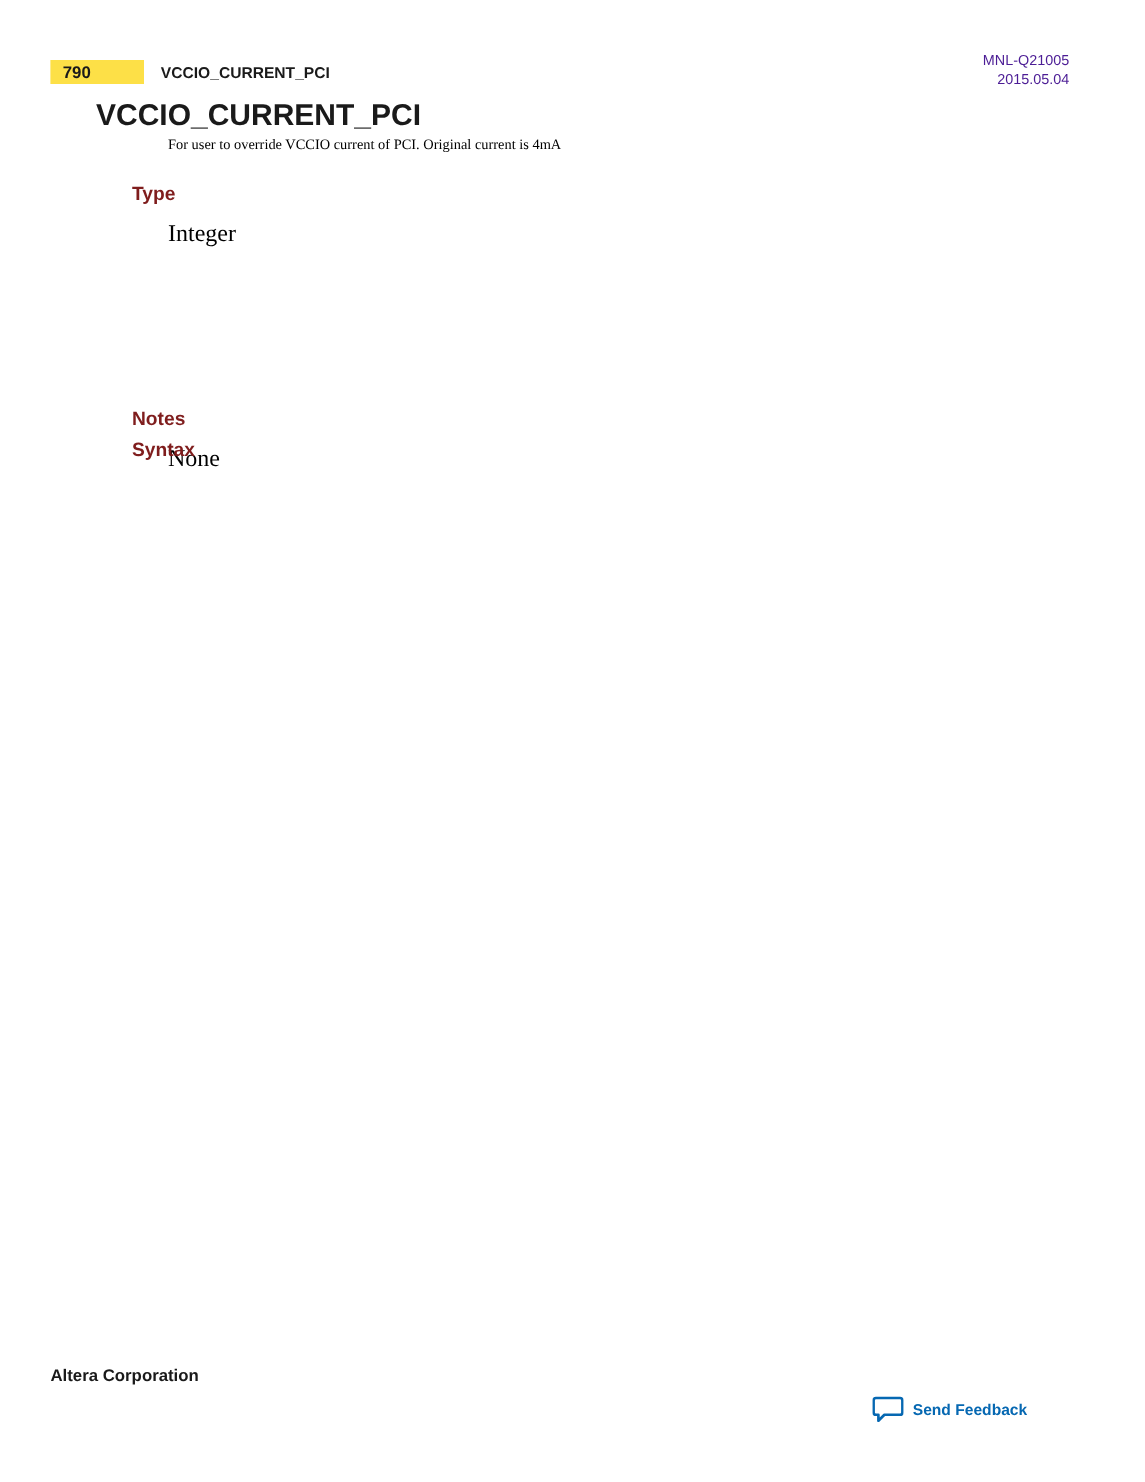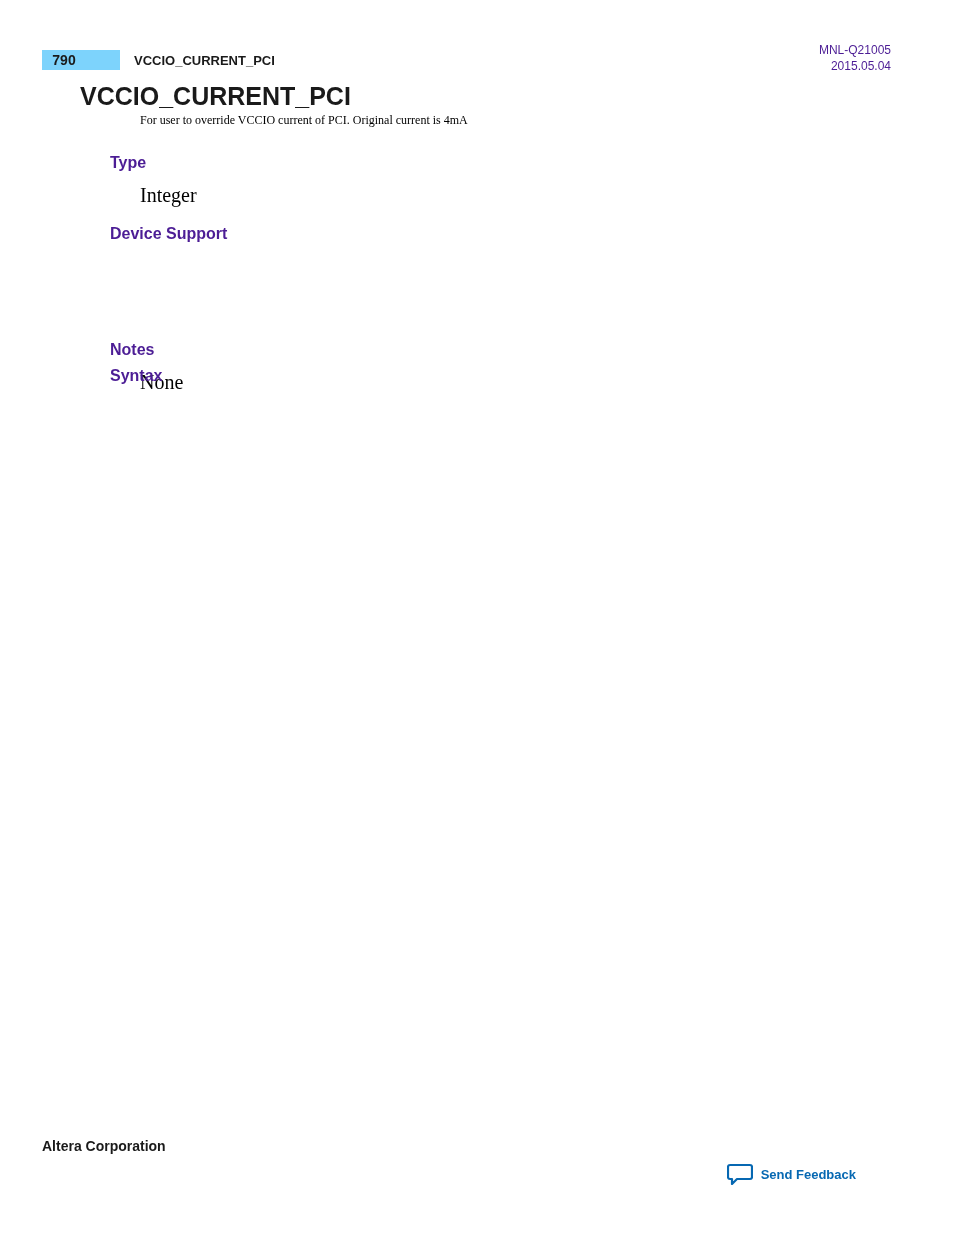--- a/index.html
+++ b/index.html
@@ -17,21 +17,21 @@
     left: 0;
     width: 100%;
     height: 30px;
   }
   .page-num-box {
     position: absolute;
     left: 42px;
     top: 8px;
     width: 78px;
     height: 20px;
-    background: #7dd3fc;
+    background: #fde047;
     display: flex;
     align-items: center;
     justify-content: center;
     padding-right: 34px;
   }
   .page-num {
     font-family: Arial, Helvetica, sans-serif;
     font-weight: bold;
     font-size: 14px;
     color: #1a1a1a;
@@ -72,21 +72,21 @@
     color: #000;
   }
   .section {
     position: absolute;
     left: 110px;
   }
   .section-heading {
     font-family: Arial, Helvetica, sans-serif;
     font-weight: bold;
     font-size: 16px;
-    color: #4c1d95;
+    color: #7f1d1d;
     margin-bottom: 12px;
   }
   .section-body {
     margin-left: 30px;
     font-size: 20px;
     color: #000;
   }
   #sec-type { top: 154px; }
   #sec-device { top: 225px; }
   #sec-notes { top: 296px; margin-top: 45px; }
@@ -170,21 +170,20 @@
 
 <h1 class="main-heading">VCCIO_CURRENT_PCI</h1>
 <p class="intro-text">For user to override VCCIO current of PCI. Original current is 4mA</p>
 
 <div class="section" id="sec-type">
   <div class="section-heading">Type</div>
   <div class="section-body">Integer</div>
 </div>
 
 <div class="section" id="sec-device">
-  <div class="section-heading">Device Support</div>
 </div>
 
 <div class="section" id="sec-notes">
   <div class="section-heading">Notes</div>
   <div class="section-body">None</div>
 </div>
 
 <div class="section" id="sec-syntax">
   <div class="section-heading">Syntax</div>
   <div class="section-body"></div>

